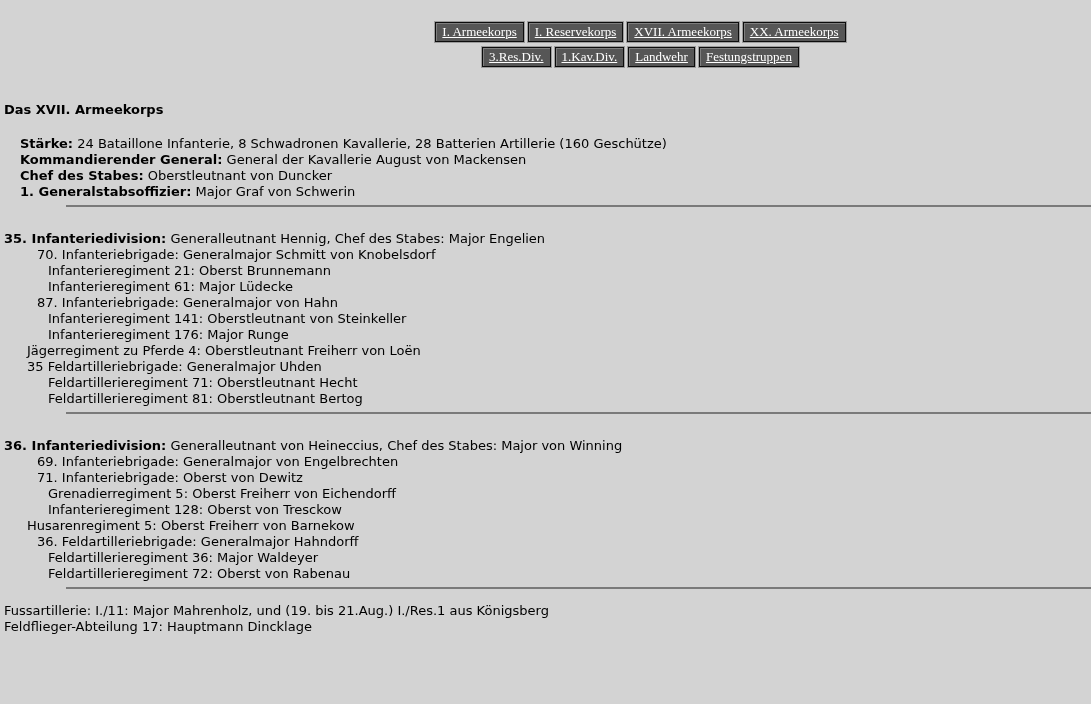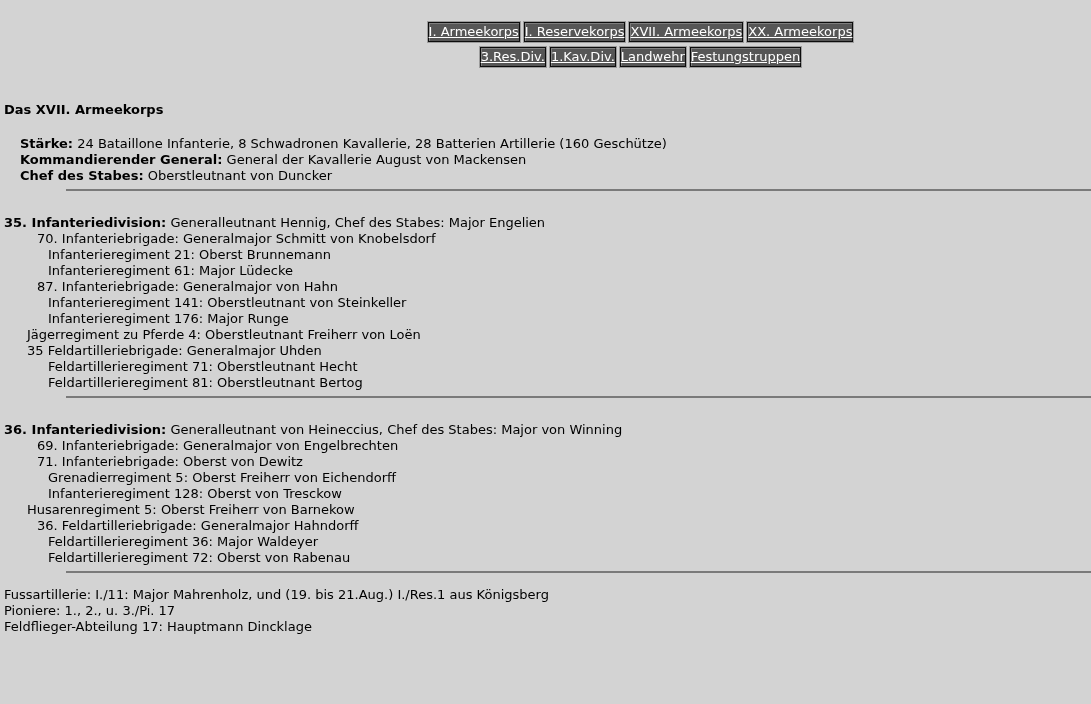--- a/index.html
+++ b/index.html
@@ -12,26 +12,26 @@
   body{
     width:1091px;height:704px;overflow:hidden;
     background:var(--page-bg);
     font-family:"DejaVu Sans","Liberation Sans",sans-serif;
     font-size:13px;line-height:16px;color:#000;
   }
   
   nav{padding-top:22px;}
   .nav-row{margin-bottom:5px;text-align:center;padding-left:190px;white-space:nowrap;}
   .navbtn{
-    display:inline-block;margin:0 2px;padding:1px 0 2px;
+    display:inline-block;margin:0 2px;padding:1px 6px 2px;
     background:var(--btn-bg);color:var(--btn-text);
     text-decoration:underline;cursor:pointer;
     border:1px solid #0c0c0c;
     box-shadow:0 0 0 1px #9c9c9c, inset 1px 1px 0 #7e7e7e;
-    font-size:13px;line-height:15px;
+    font-size:13px;line-height:15px;font-family:Liberation Serif, serif;
   }
   
   h1{margin:33px 0 0 4px;font-size:13px;line-height:20px;font-weight:bold;}
   .summary{margin:16px 0 0 20px;}
   .section{margin:24px 0 0 4px;}
   .footer{margin:14px 0 0 4px;}
   .line{display:block;white-space:pre-wrap;}
   .ind1{padding-left:23px;}
   .ind2{padding-left:33px;}
   .ind3{padding-left:44px;}
@@ -48,20 +48,21 @@
     <div class="nav-row"><a class="navbtn" href="#">I. Armeekorps</a><a class="navbtn" href="#">I. Reservekorps</a><a class="navbtn" href="#">XVII. Armeekorps</a><a class="navbtn" href="#">XX. Armeekorps</a></div>
     <div class="nav-row"><a class="navbtn" href="#">3.Res.Div.</a><a class="navbtn" href="#">1.Kav.Div.</a><a class="navbtn" href="#">Landwehr</a><a class="navbtn" href="#">Festungstruppen</a></div>
   </nav>
 
 <h1>Das XVII. Armeekorps</h1>
 
 <div class="summary">
     <span class="line"><b class="lbl">Stärke:</b><span> 24 Bataillone Infanterie, 8 Schwadronen Kavallerie, 28 Batterien Artillerie (160 Geschütze)</span></span>
     <span class="line"><b class="lbl">Kommandierender General:</b><span> General der Kavallerie August von Mackensen</span></span>
     <span class="line"><b class="lbl">Chef des Stabes:</b><span> Oberstleutnant von Duncker</span></span>
+    <span class="line"><b class="lbl">1. Generalstabsoffizier:</b><span> Major Graf von Schwerin</span></span>
   </div>
 
 <main>
     <hr class="divider">
     <div class="section">
       <span class="line"><b class="lbl">35. Infanteriedivision:</b><span> Generalleutnant Hennig, Chef des Stabes: Major Engelien</span></span>
       <span class="line ind2">70. Infanteriebrigade: Generalmajor Schmitt von Knobelsdorf</span>
       <span class="line ind3">Infanterieregiment 21: Oberst Brunnemann</span>
       <span class="line ind3">Infanterieregiment 61: Major Lüdecke</span>
       <span class="line ind2">87. Infanteriebrigade: Generalmajor von Hahn</span>
@@ -80,16 +81,15 @@
       <span class="line ind3">Grenadierregiment 5: Oberst Freiherr von Eichendorff</span>
       <span class="line ind3">Infanterieregiment 128: Oberst von Tresckow</span>
       <span class="line ind1">Husarenregiment 5: Oberst Freiherr von Barnekow</span>
       <span class="line ind2">36. Feldartilleriebrigade: Generalmajor Hahndorff</span>
       <span class="line ind3">Feldartillerieregiment 36: Major Waldeyer</span>
       <span class="line ind3">Feldartillerieregiment 72: Oberst von Rabenau</span>
     </div>
     <hr class="divider">
     <div class="footer">
       <span class="line">Fussartillerie: I./11: Major Mahrenholz, und (19. bis 21.Aug.) I./Res.1 aus Königsberg</span>
-      <span class="line">Pioniere: 1., 2., u. 3./Pi. 17</span>
       <span class="line">Feldflieger-Abteilung 17: Hauptmann Dincklage</span>
     </div>
   </main>
 
 </body></html>

